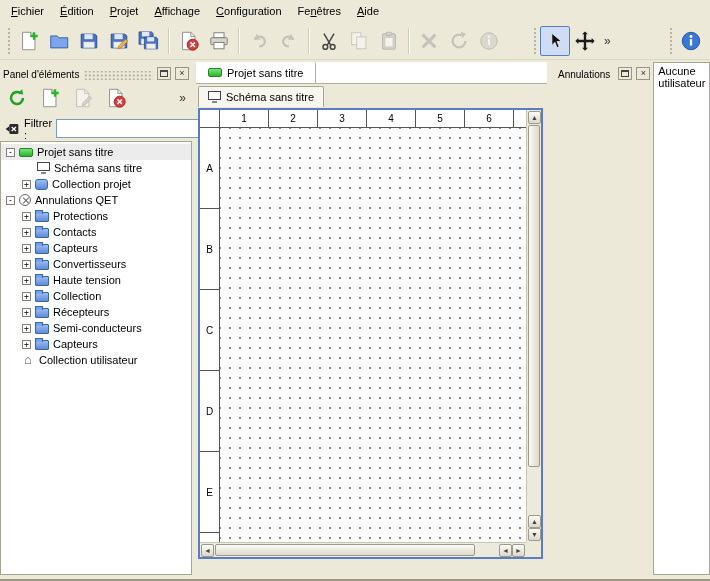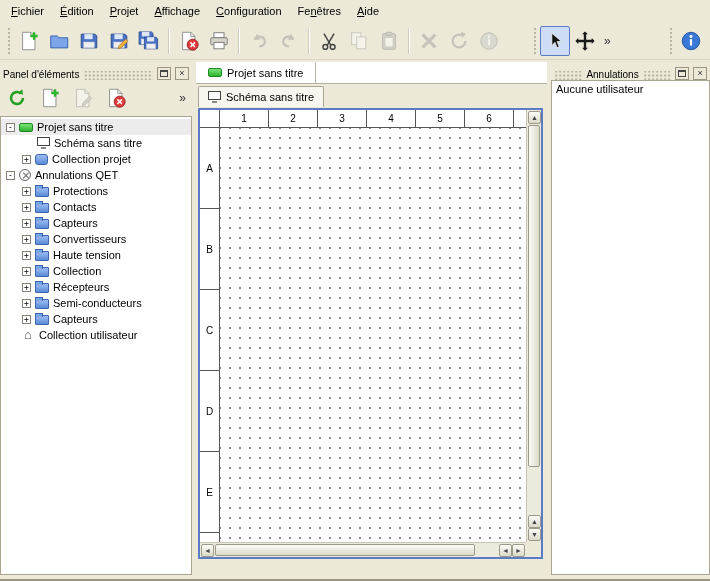--- a/index.html
+++ b/index.html
@@ -18,21 +18,21 @@
   .tbtn .ic{width:22px;height:22px}
   .tbtn.dis .ic{opacity:.45;filter:grayscale(1)}
   .tsep{width:2px;height:26px;border-left:1px solid #cfccbc;border-right:1px solid #fff;margin:0 4px}
   .thandle{width:6px;height:26px;margin:0 2px;background-image:radial-gradient(#b8b4a4 1px,transparent 1.2px);background-size:4px 4px;background-position:center}
   .tspacer{width:26px}
   .tright{margin-left:auto;display:flex;align-items:center}
   .chev{font-size:12px;color:#333;padding:0 4px}
 
   
   .left-panel{position:absolute;left:0;top:62px;width:192px;height:513px;display:flex;flex-direction:column}
-  .right-panel{position:absolute;left:551px;top:62px;width:159px;height:513px;display:flex;flex-direction:column}
+  .right-panel{position:absolute;left:551px;top:62px;width:159px;height:513px;display:flex;flex-direction:row}
   .center{position:absolute;left:196px;top:62px;width:351px;height:513px}
 
   .dock-title{height:18px;display:flex;align-items:flex-end;gap:4px;padding:0 3px;font-size:10px}
   .dots{flex:1;height:9px;background-image:radial-gradient(#b5b1a1 1px,transparent 1.2px);background-size:4px 4px;background-position:center}
   .dock-btn{width:14px;height:13px;border:1px solid #9a9683;background:#ece9d8;display:flex;align-items:center;justify-content:center;font-size:9px;line-height:1;color:#333}
   .float-glyph{width:8px;height:7px;border:1px solid #444;border-top:2px solid #444}
 
   
   .elt-toolbar{height:36px;display:flex;align-items:center;gap:3px;padding:2px 2px}
   .elt-toolbar .tbtn{width:30px;height:30px}
@@ -323,20 +323,29 @@
     <div class="tbtn">
         <svg class="ic" viewBox="0 0 24 24">
           <use href="#pg"></use>
           <use href="#rx"></use>
         </svg>
       </div>
     <div class="tright">
         <div class="chev">»</div>
       </div>
   </div>
+  <div class="filter-row">
+    <div class="filter-clear">
+        <svg viewBox="0 0 24 24">
+          <use href="#fc"></use>
+        </svg>
+      </div>
+    <span>Filtrer :</span>
+    <input class="filter-input" type="text" value="" style="">
+  </div>
   <div class="tree">
     <div class="trow sel">
       <span class="exp">-</span>
       <span class="proj-ic"></span>
       <span>Projet sans titre</span>
     </div>
     <div class="trow lvl1">
       <span class="spx"></span>
       <span class="mon-ic"></span>
       <span>Schéma sans titre</span>

